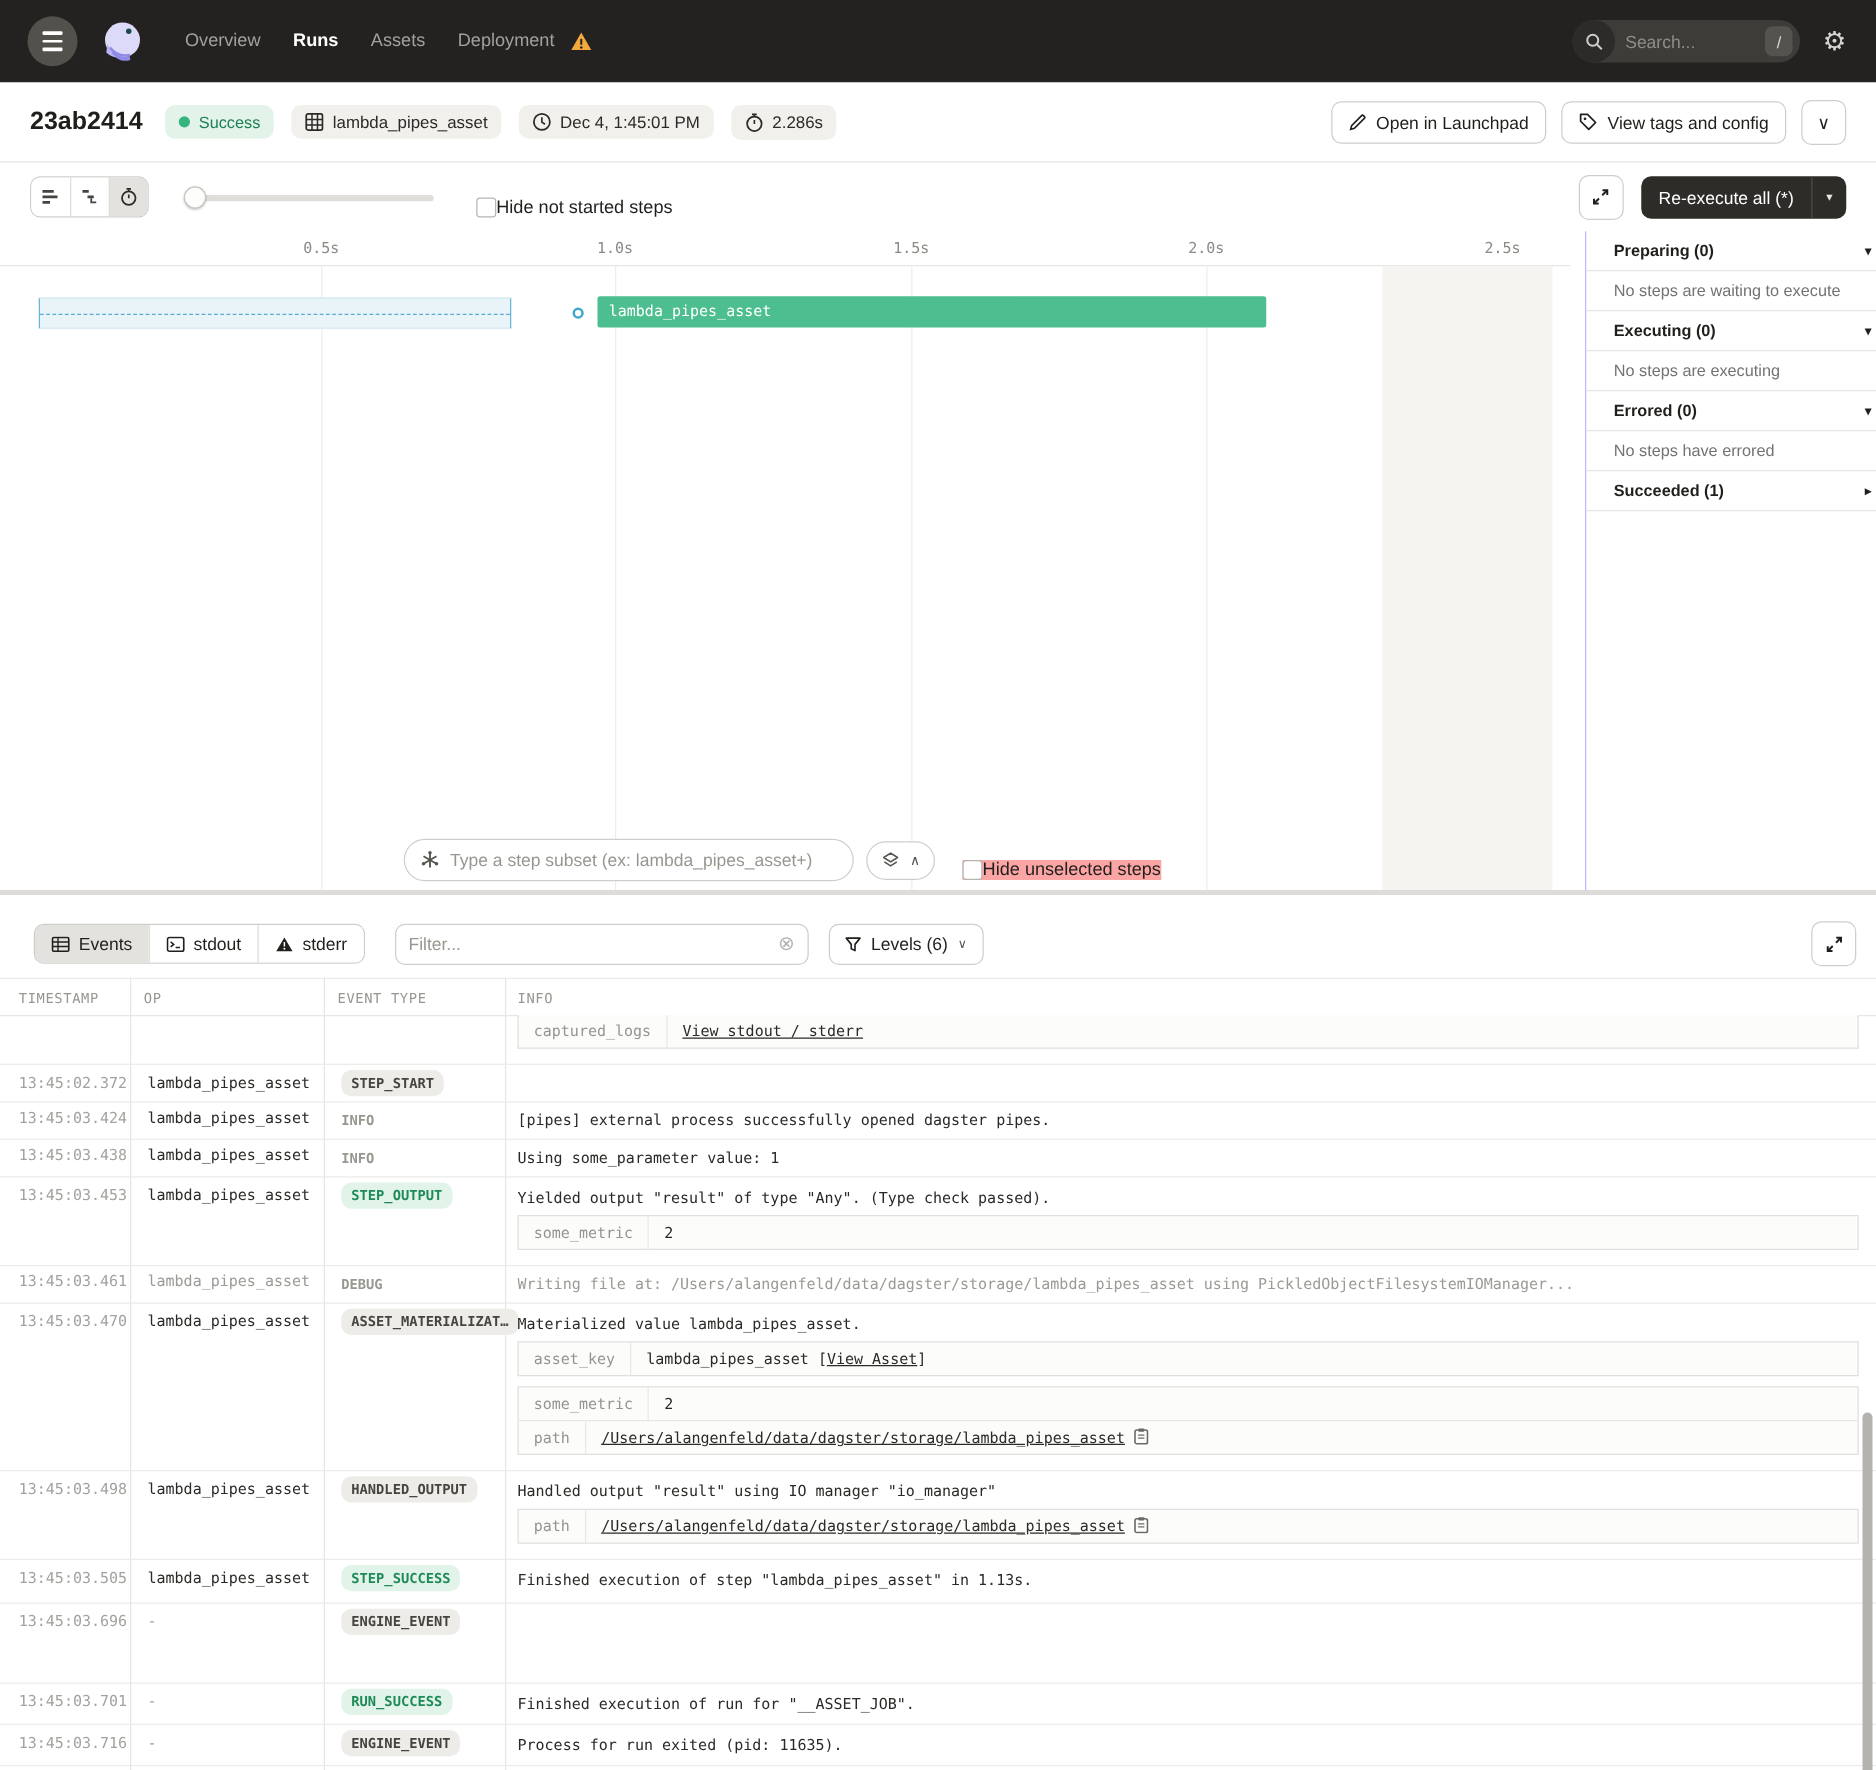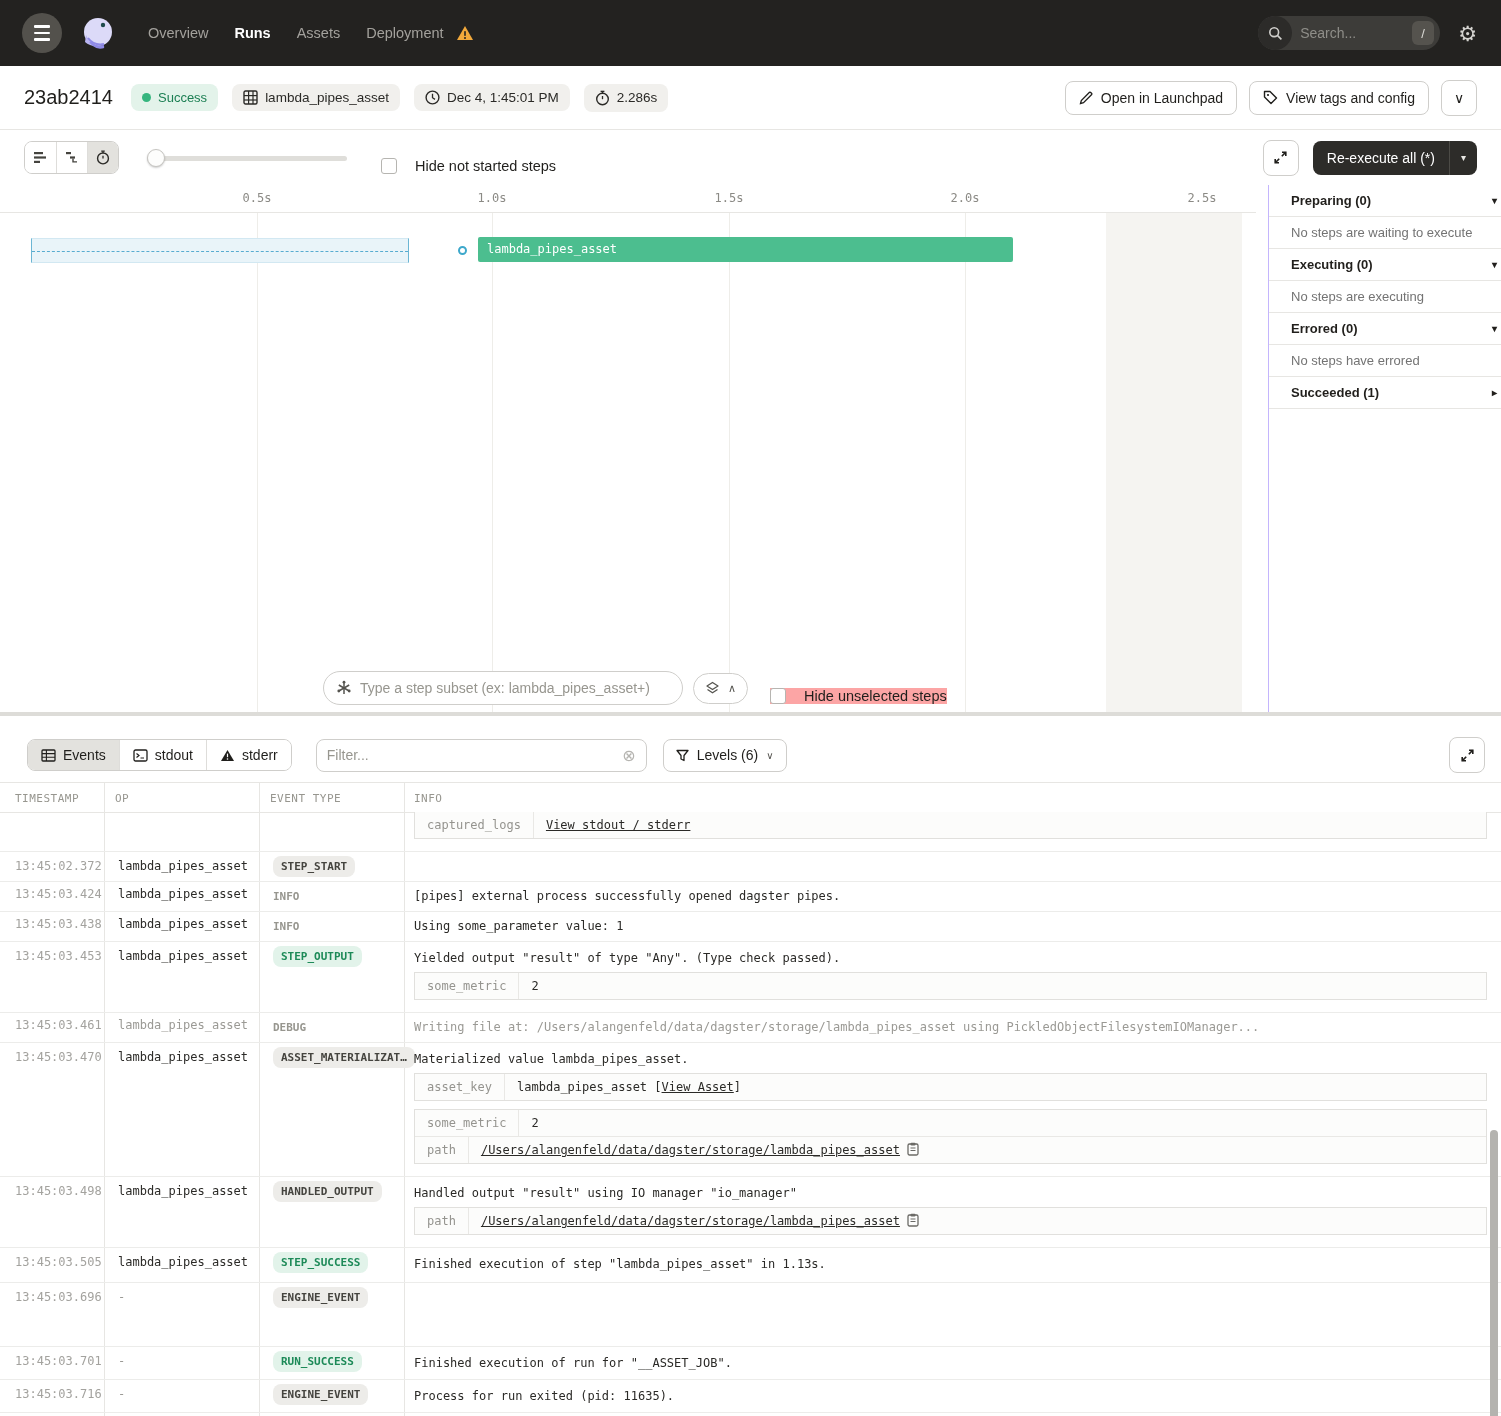--- a/index.html
+++ b/index.html
@@ -19,38 +19,38 @@
   .topnav-right { margin-left:auto; display:flex; align-items:center; gap:18px; }
   .searchpill { width:182px; height:34px; background:#3d3c39; border-radius:17px; display:flex; align-items:center; overflow:hidden; }
   .searchpill .mag { width:34px; height:34px; border-radius:50%; background:#2c2b29; display:flex; align-items:center; justify-content:center; flex:none; }
   .searchpill input { flex:1; min-width:0; background:transparent; border:none; outline:none; color:#b9b8b3; font-size:14px; padding:0 6px 0 8px; font-family:"Liberation Sans",sans-serif; }
   .searchpill input::placeholder { color:#8f8e89; }
   .searchpill .kbd { background:#55534e; color:#dddcd8; border-radius:6px; width:22px; height:24px; display:flex; align-items:center; justify-content:center; font-size:13px; margin-right:6px; flex:none; }
   .gear { color:#d5d4d0; font-size:21px; line-height:1; cursor:pointer; margin-right:8px; }
 
   
   .runheader { position:absolute; top:66px; left:0; width:1501px; height:64px; background:#fff; border-bottom:1px solid #e7e6e3; display:flex; align-items:center; padding:0 24px; }
-  .runid { font-size:20px; font-weight:400; color:#201f1c; margin-right:18px; }
+  .runid { font-size:20px; font-weight:700; color:#201f1c; margin-right:18px; }
   .statusbadge { display:flex; align-items:center; gap:7px; background:#e3f3ea; border-radius:8px; padding:6px 11px; font-size:13px; color:#1c7f53; margin-right:14px; }
   .statusdot { width:9px; height:9px; border-radius:50%; background:#35b57e; }
   .chip { display:flex; align-items:center; gap:7px; background:#f1f0ed; border-radius:8px; padding:6px 11px; font-size:13.5px; color:#2b2a27; margin-right:14px; }
   .runheader-right { margin-left:auto; display:flex; align-items:center; gap:12px; }
   .obtn { display:flex; align-items:center; gap:8px; background:#fff; border:1px solid #cfcecb; border-radius:8px; padding:8px 13px; font-size:14px; color:#201f1c; cursor:pointer; font-family:"Liberation Sans",sans-serif; }
   .obtn.square { width:36px; height:36px; justify-content:center; padding:0; }
 
   
   .toolbar { position:absolute; top:130px; left:0; width:1501px; height:55px; display:flex; align-items:center; padding:0 24px; }
   .seg { display:flex; border:1px solid #cfcecb; border-radius:8px; overflow:hidden; }
   .seg .segbtn { width:31px; height:31px; display:flex; align-items:center; justify-content:center; background:#fff; border-left:1px solid #dedddA; cursor:pointer; }
   .seg .segbtn:first-child { border-left:none; }
   .seg .segbtn.active { background:#e3e2de; }
   .slider { position:relative; width:200px; height:18px; margin-left:28px; }
   .slider .track { position:absolute; top:7px; left:0; right:0; height:5px; border-radius:3px; background:#dfdeda; }
   .slider .knob { position:absolute; top:0; left:0; width:18px; height:18px; border-radius:50%; background:#fdfdfc; border:1px solid #c6c5c1; box-shadow:0 1px 2px rgba(0,0,0,.2); cursor:pointer; }
-  .cklabel { display:flex; align-items:center; gap:18px; margin-left:34px; font-size:14.5px; color:#201f1c; cursor:pointer;margin-top:16px; }
+  .cklabel { display:flex; align-items:center; gap:0; margin-left:34px; font-size:14.5px; color:#201f1c; cursor:pointer;margin-top:16px; }
   .ckbox { width:16px; height:16px; border:1px solid #b6b5b1; border-radius:3px; background:#fff; }
   .toolbar-right { margin-left:auto; display:flex; align-items:center; gap:14px; }
   .reexec { display:flex; align-items:stretch; background:#2d2c29; border-radius:8px; overflow:hidden; color:#fff; cursor:pointer; }
   .reexec .rlabel { padding:9px 14px; font-size:14px; }
   .reexec .rcaret { display:flex; align-items:center; padding:0 11px; border-left:1px solid #4c4b46; font-size:10px; color:#e8e7e3; }
 
   
   .gantt { position:absolute; top:185px; left:0; width:1256px; height:527px; background:#fff; overflow:hidden; }
   .g-timeline { position:absolute; top:0; left:0; right:0; height:28px; border-bottom:1px solid #e7e6e3; }
   .g-tick { position:absolute; top:6px; width:44px; text-align:center; font-size:12px; color:#8b8a85; }

